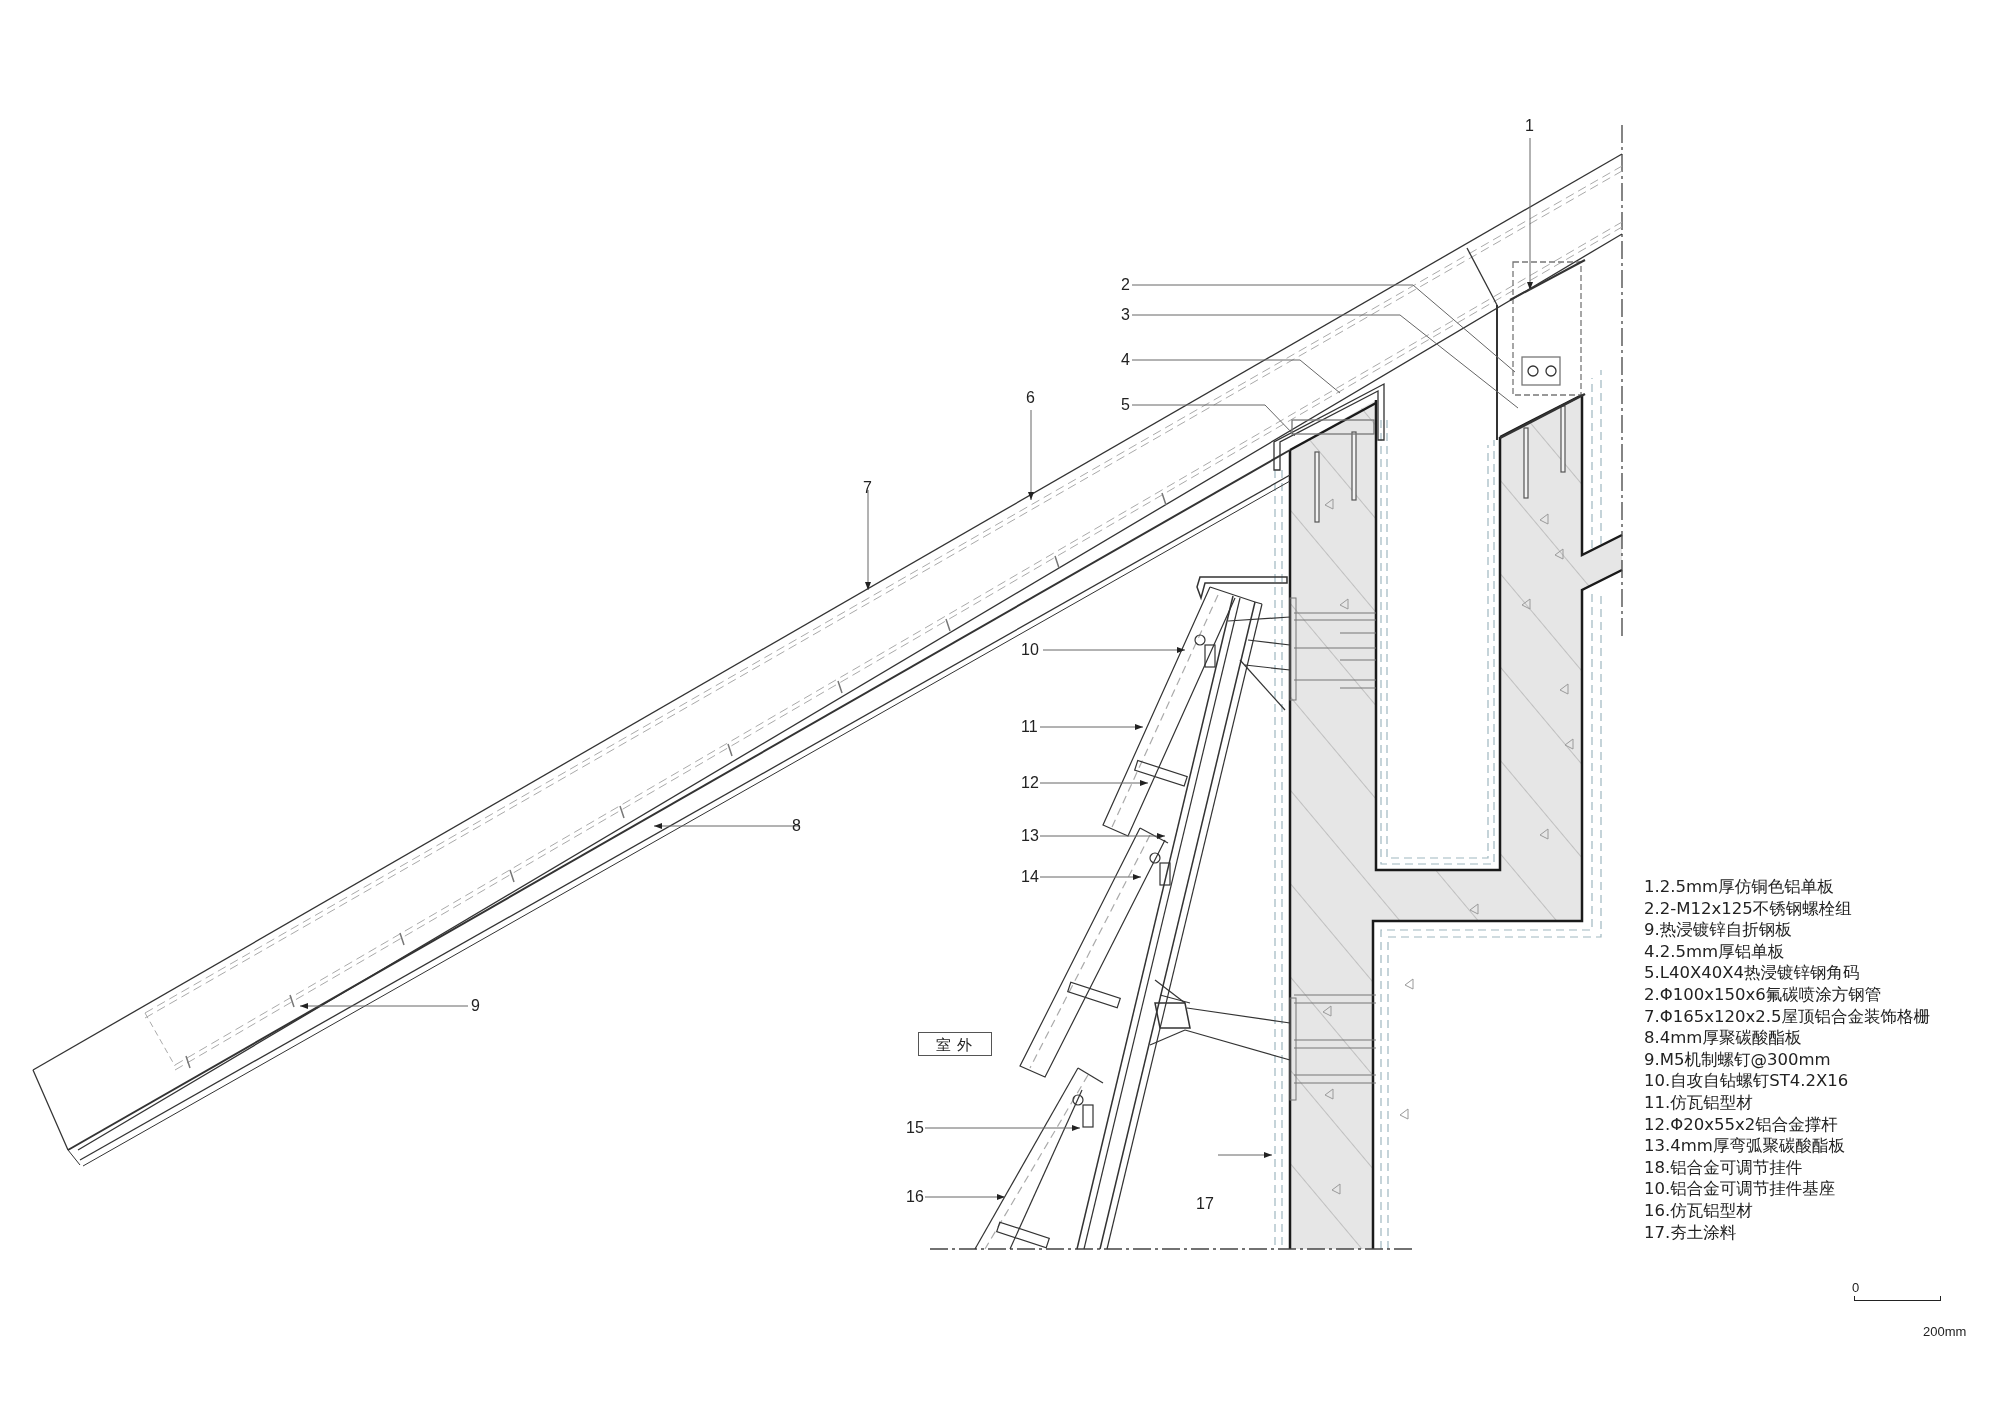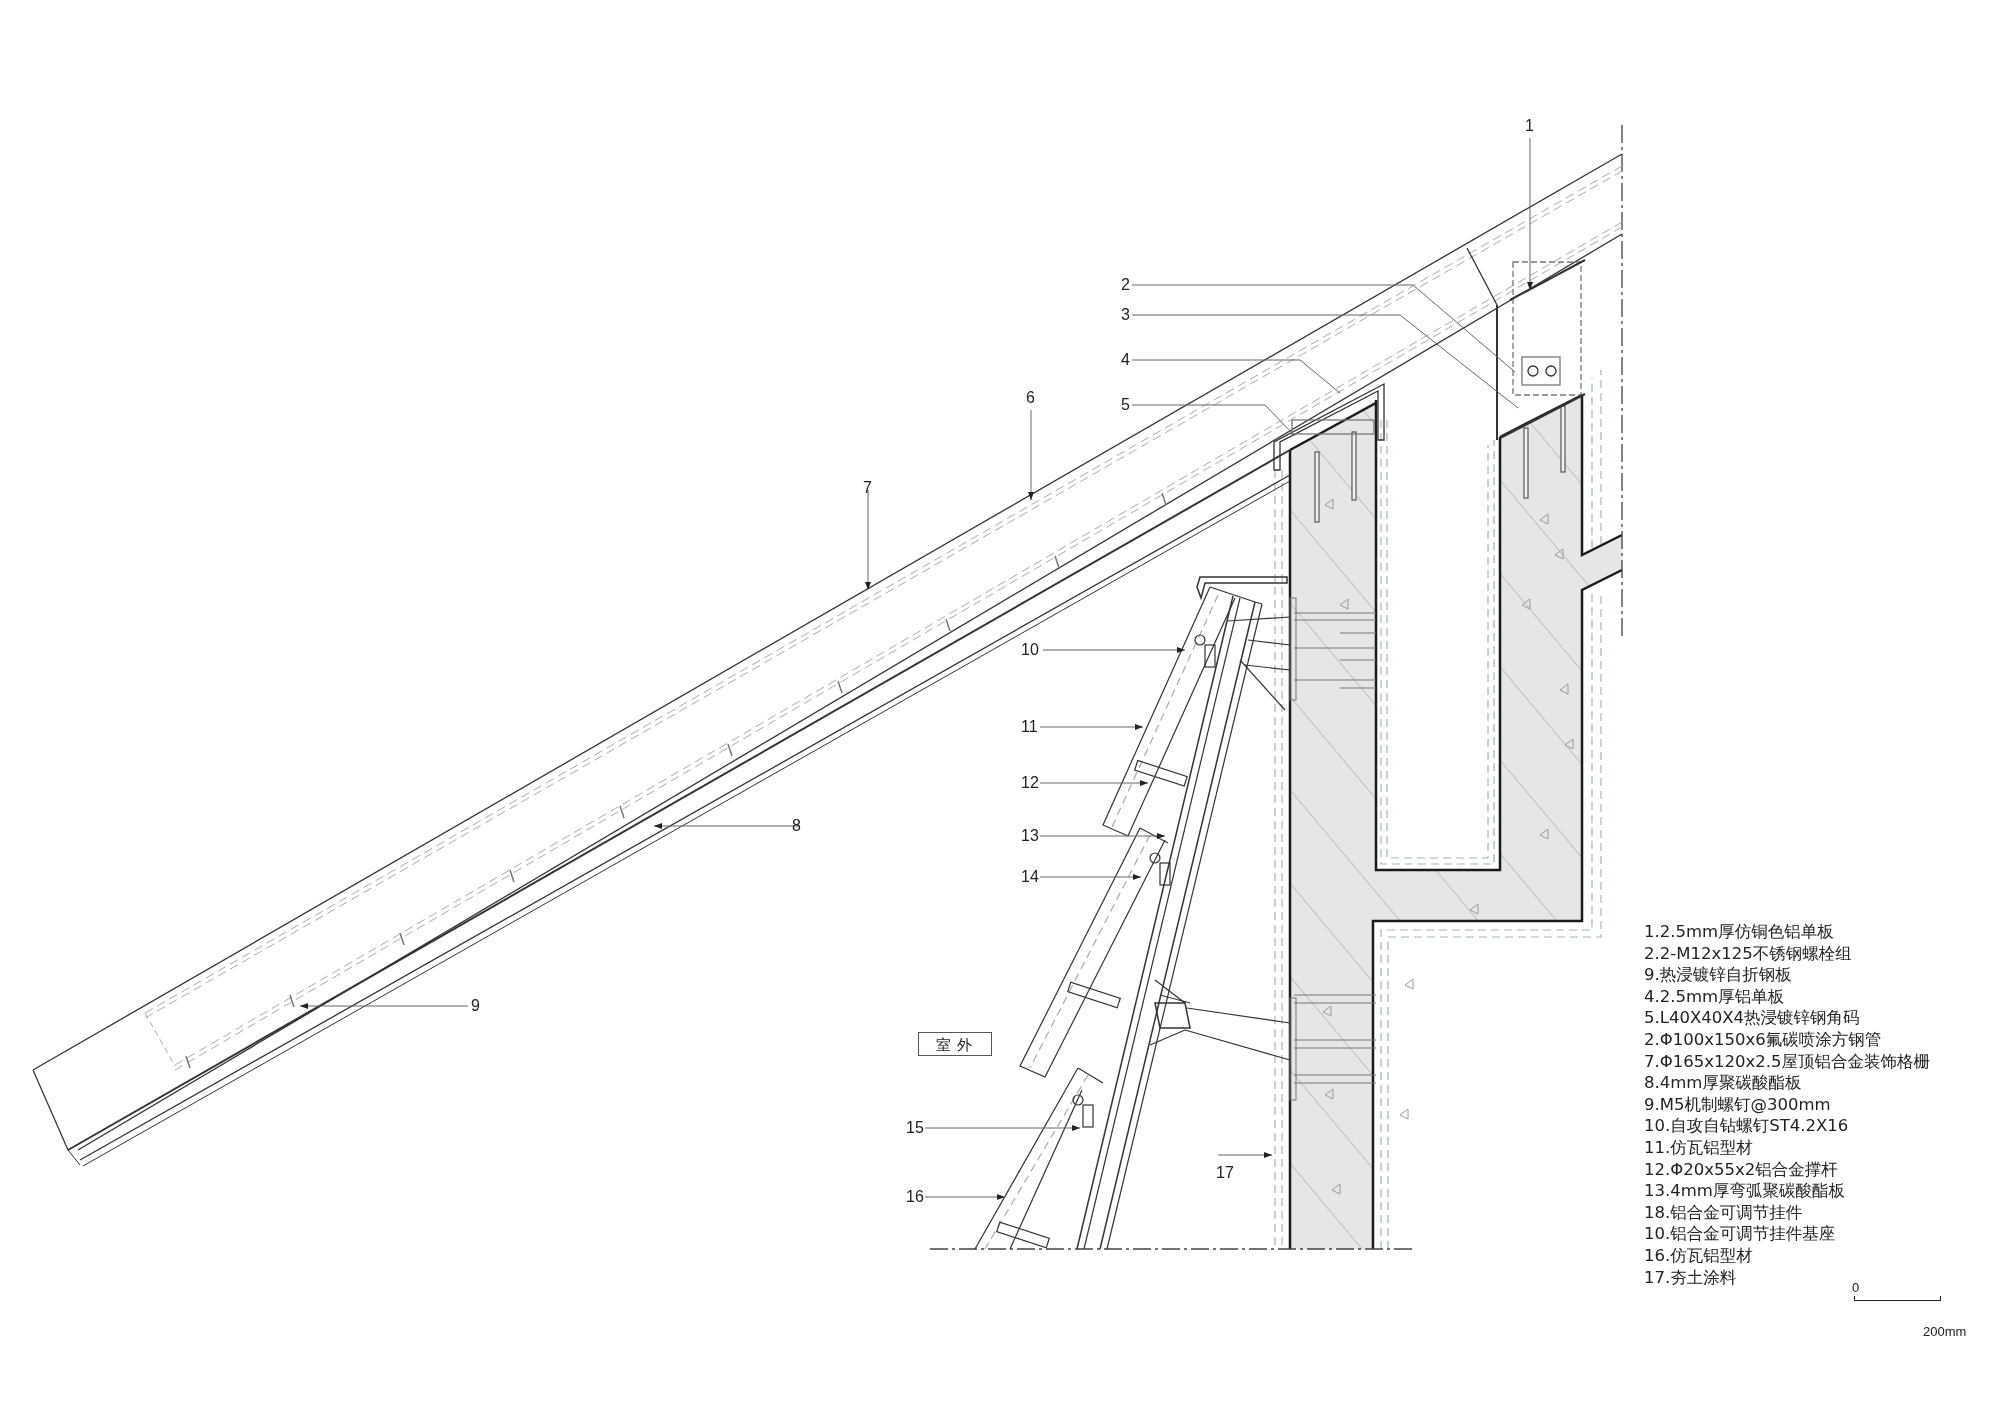--- a/index.html
+++ b/index.html
@@ -1,19 +1,19 @@
 <!DOCTYPE html>
 <html><head>
 <meta charset="utf-8">
 <style>
   html, body { margin:0; padding:0; background:#ffffff; }
   body { width:2000px; height:1415px; position:relative; overflow:hidden; font-family:"DejaVu Sans", sans-serif; }
   #drawing { position:absolute; left:0; top:0; width:2000px; height:1415px; }
   .callout-num { position:absolute; font-family:"Liberation Sans", sans-serif; font-size:16px; color:#222; line-height:16px; }
-  .legend { position:absolute; left:1644px; top:876px; font-family:"DejaVu Sans", sans-serif; font-size:16.5px; color:#222; line-height:21.6px;margin-top:45px; }
+  .legend { position:absolute; left:1644px; top:876px; font-family:"DejaVu Sans", sans-serif; font-size:16.5px; color:#222; line-height:21.6px; }
   .legend-item { white-space:nowrap; }
   .room-tag { position:absolute; left:918px; top:1032px; width:74px; height:24px; border:1px solid #555; font-size:15px; color:#222; text-align:center; line-height:24px; letter-spacing:6px; padding-left:4px; box-sizing:border-box; }
   .scale-zero { position:absolute; left:1852px; top:1280px; font-family:"Liberation Sans", sans-serif; font-size:13px; color:#222; }
   .scale-max { position:absolute; left:1923px; top:1280px; font-family:"Liberation Sans", sans-serif; font-size:13px; color:#222;margin-top:44px; }
   .scale-bar { position:absolute; left:1854px; top:1296px; width:85px; height:4px; border-left:1px solid #222; border-right:1px solid #222; border-bottom:1px solid #222; }
 </style>
 </head>
 <body>
 
 <svg id="drawing" viewBox="0 0 2000 1415" xmlns="http://www.w3.org/2000/svg">
@@ -235,21 +235,21 @@
 <span class="callout-num" style="left:863px;top:480px;">7</span>
 <span class="callout-num" style="left:792px;top:818px;">8</span>
 <span class="callout-num" style="left:471px;top:998px;">9</span>
 <span class="callout-num" style="left:1021px;top:642px;">10</span>
 <span class="callout-num" style="left:1021px;top:719px;">11</span>
 <span class="callout-num" style="left:1021px;top:775px;">12</span>
 <span class="callout-num" style="left:1021px;top:828px;">13</span>
 <span class="callout-num" style="left:1021px;top:869px;">14</span>
 <span class="callout-num" style="left:906px;top:1120px;">15</span>
 <span class="callout-num" style="left:906px;top:1189px;">16</span>
-<span class="callout-num" style="left:1196px;top:1165px;margin-left:20px;">17</span>
+<span class="callout-num" style="left:1196px;top:1196px;">17</span>
 
 <div class="room-tag">室外</div>
 
 <div class="legend">
   <div class="legend-item">1.2.5mm厚仿铜色铝单板</div>
   <div class="legend-item">2.2-M12x125不锈钢螺栓组</div>
   <div class="legend-item">9.热浸镀锌自折钢板</div>
   <div class="legend-item">4.2.5mm厚铝单板</div>
   <div class="legend-item">5.L40X40X4热浸镀锌钢角码</div>
   <div class="legend-item">2.Φ100x150x6氟碳喷涂方钢管</div>

